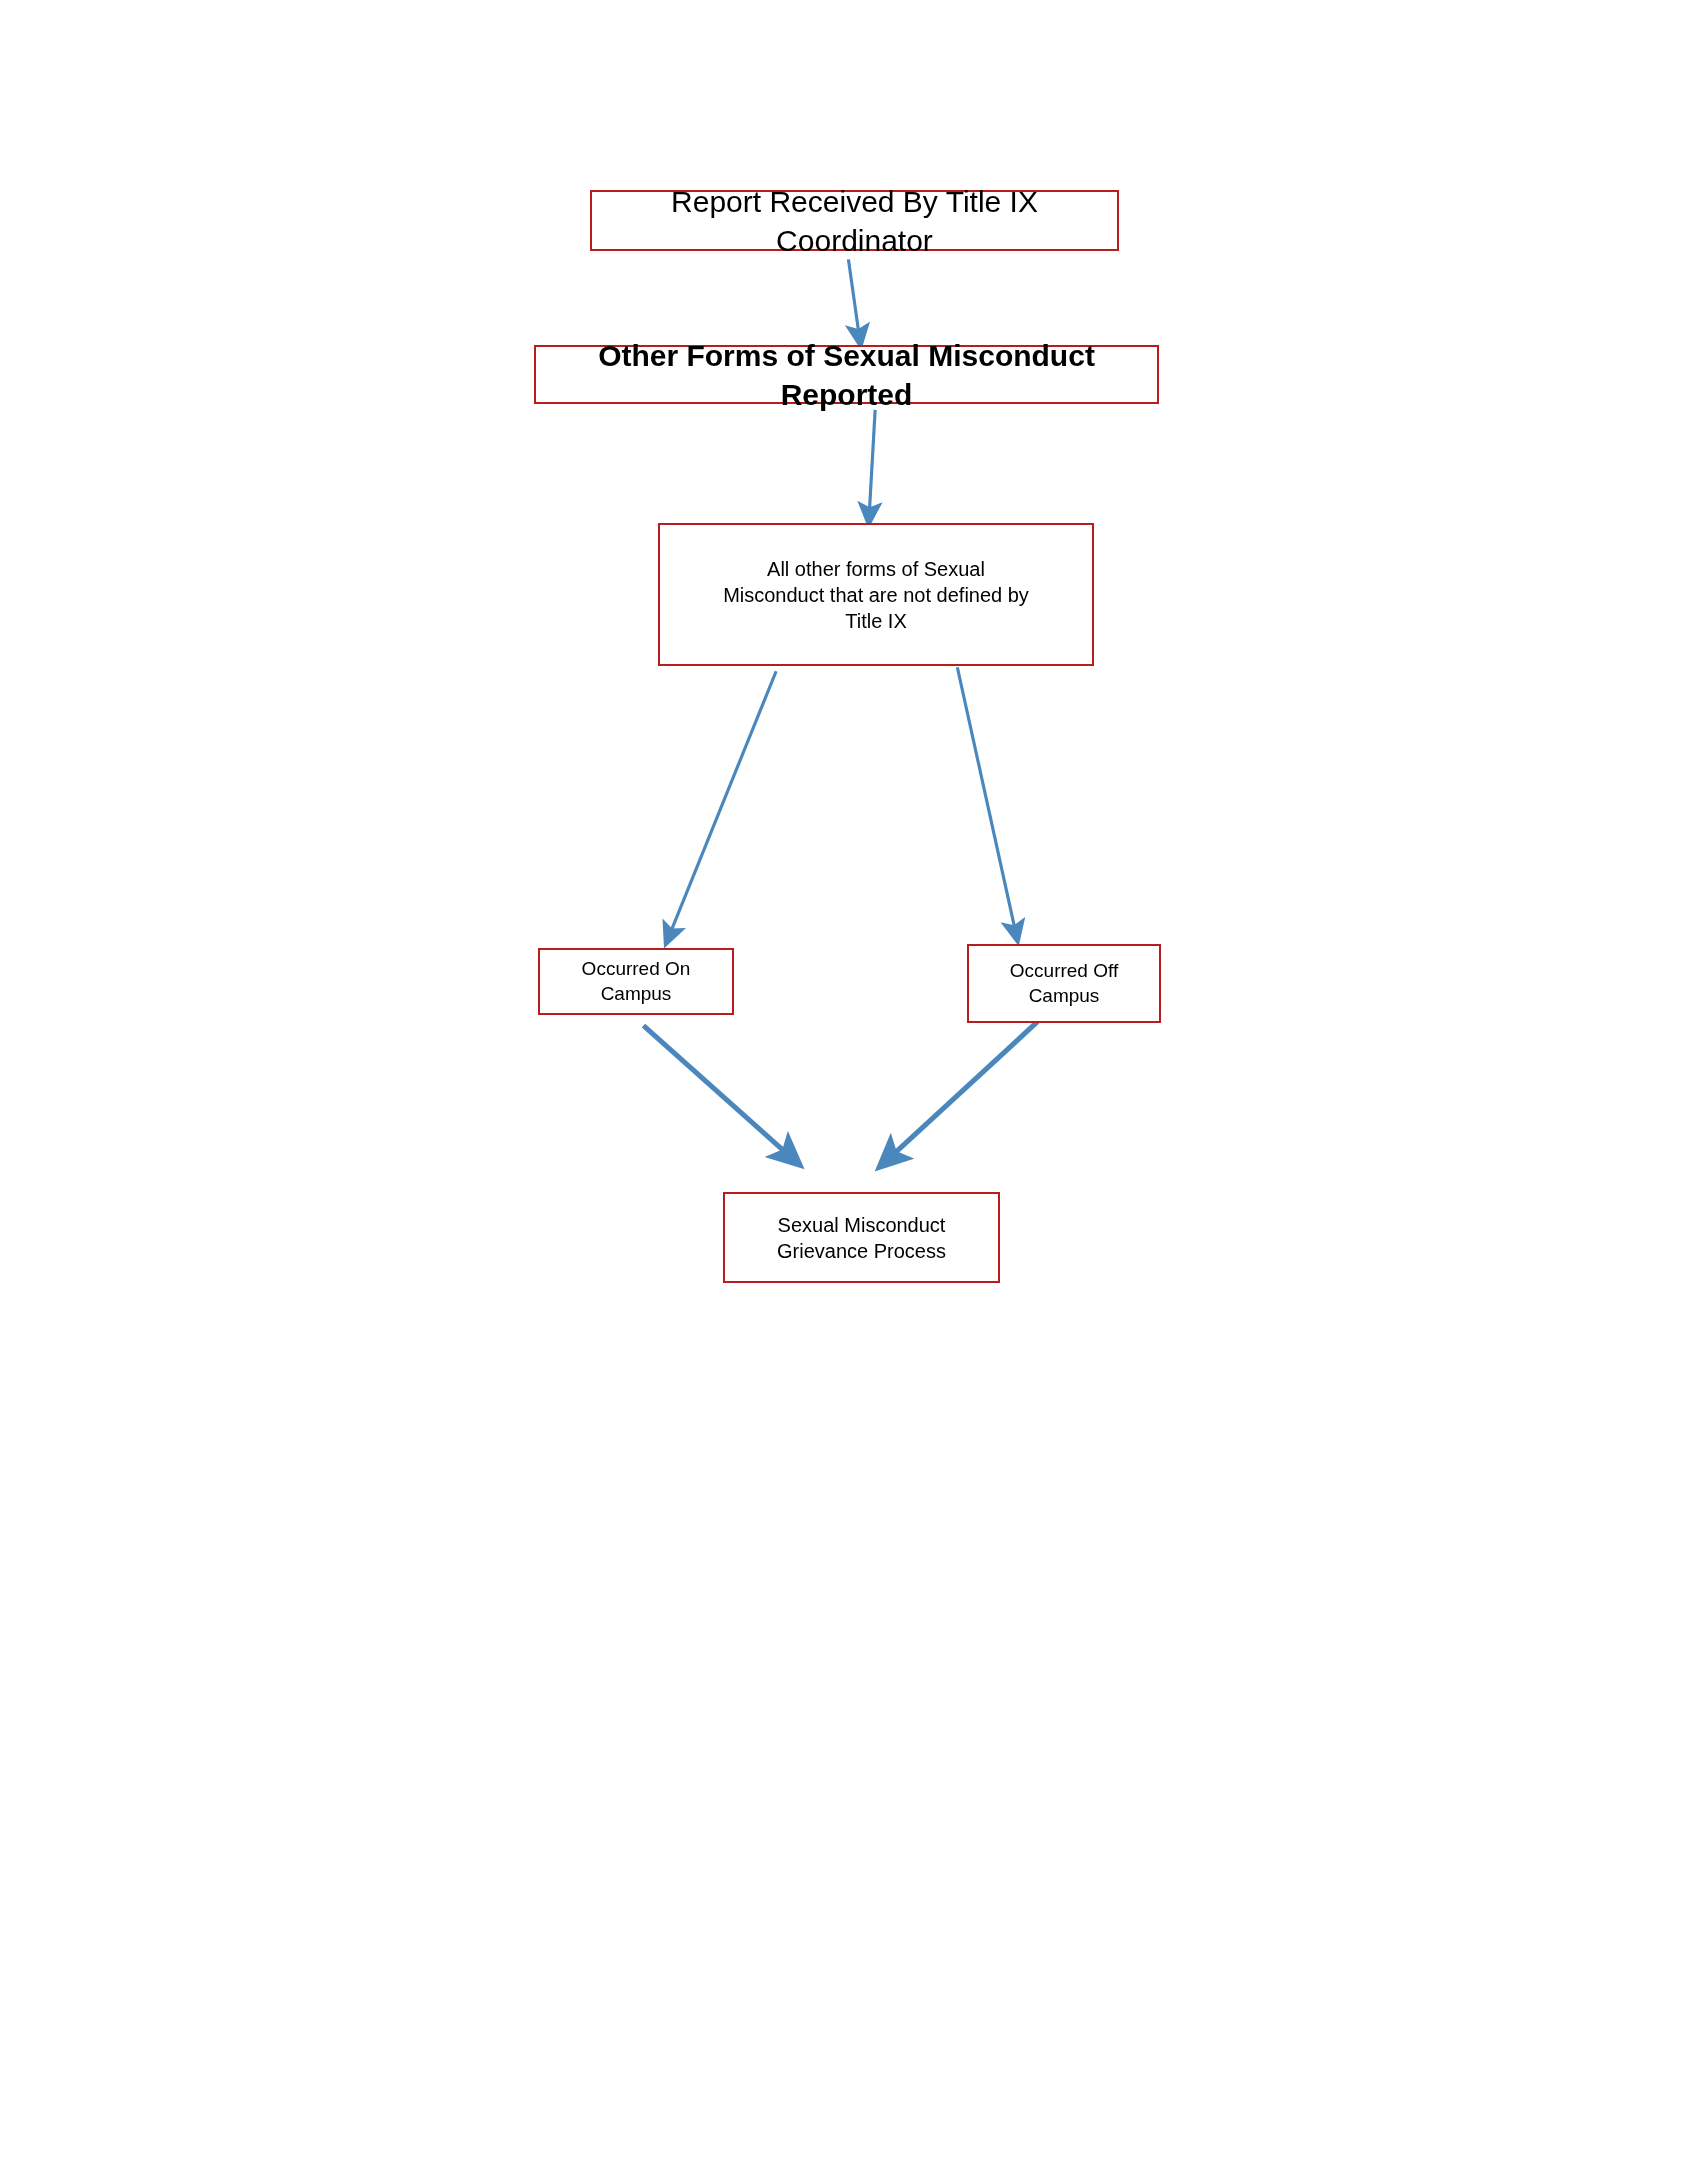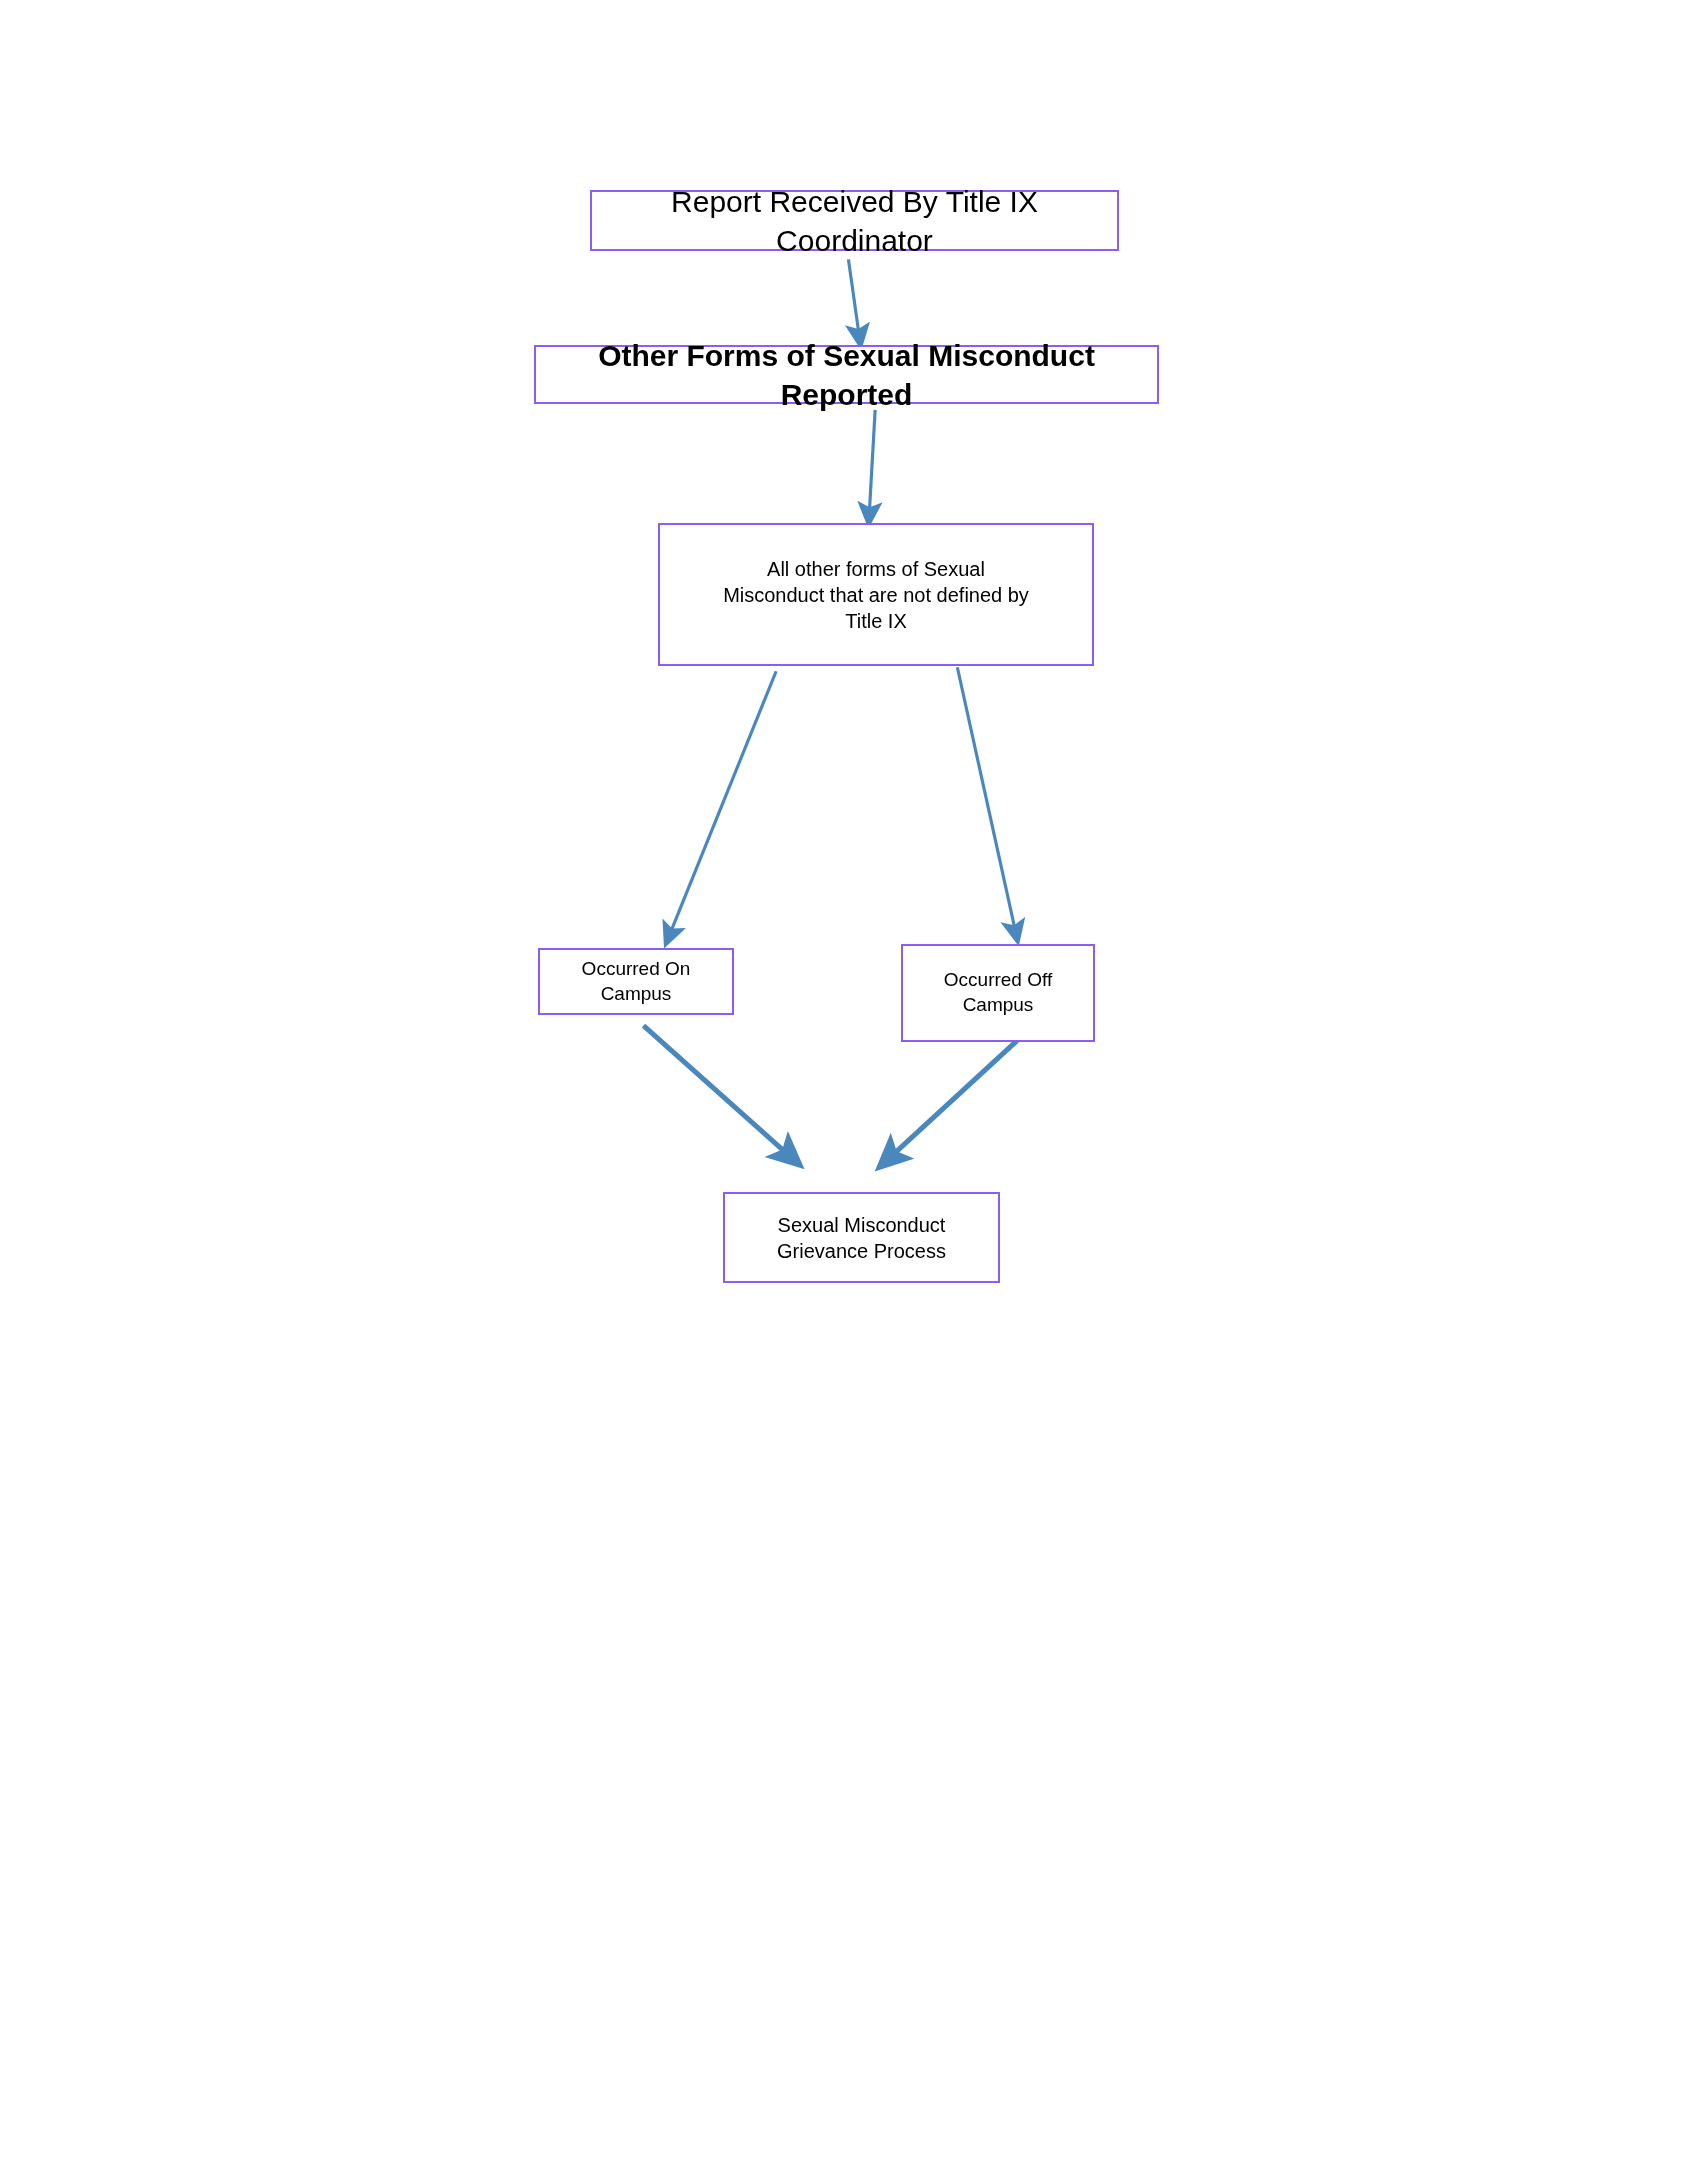--- a/index.html
+++ b/index.html
@@ -23,21 +23,21 @@
     position: absolute;
     left: 0;
     top: 0;
     width: 1683px;
     height: 2178px;
     pointer-events: none;
   }
   .node {
     position: absolute;
     box-sizing: border-box;
-    border: 2px solid #8b5cf6;
+    border: 2px solid #b91c1c;
     background: #ffffff;
     display: flex;
     align-items: center;
     justify-content: center;
     text-align: center;
     line-height: 1.30;
     color: #000000;
     padding: 2px 11px;
   }
   .node-text {
@@ -58,21 +58,21 @@
   }
   #node-all-other {
     left: 658px;  top: 523px;  width: 436px;  height: 143px;
     font-size: 20px;
   }
   #node-on-campus {
     left: 538px;  top: 948px;  width: 196px;  height: 67px;
     font-size: 19px;
   }
   #node-off-campus {
-    left: 901px;  top: 944px;  width: 194px;  height: 98px;
+    left: 967px;  top: 944px;  width: 194px;  height: 79px;
     font-size: 19px;
   }
   #node-grievance {
     left: 723px;  top: 1164px;  width: 277px;  height: 91px;
     font-size: 20px;
     margin-top: 28px;
   }
 </style>
 </head>
 <body>

